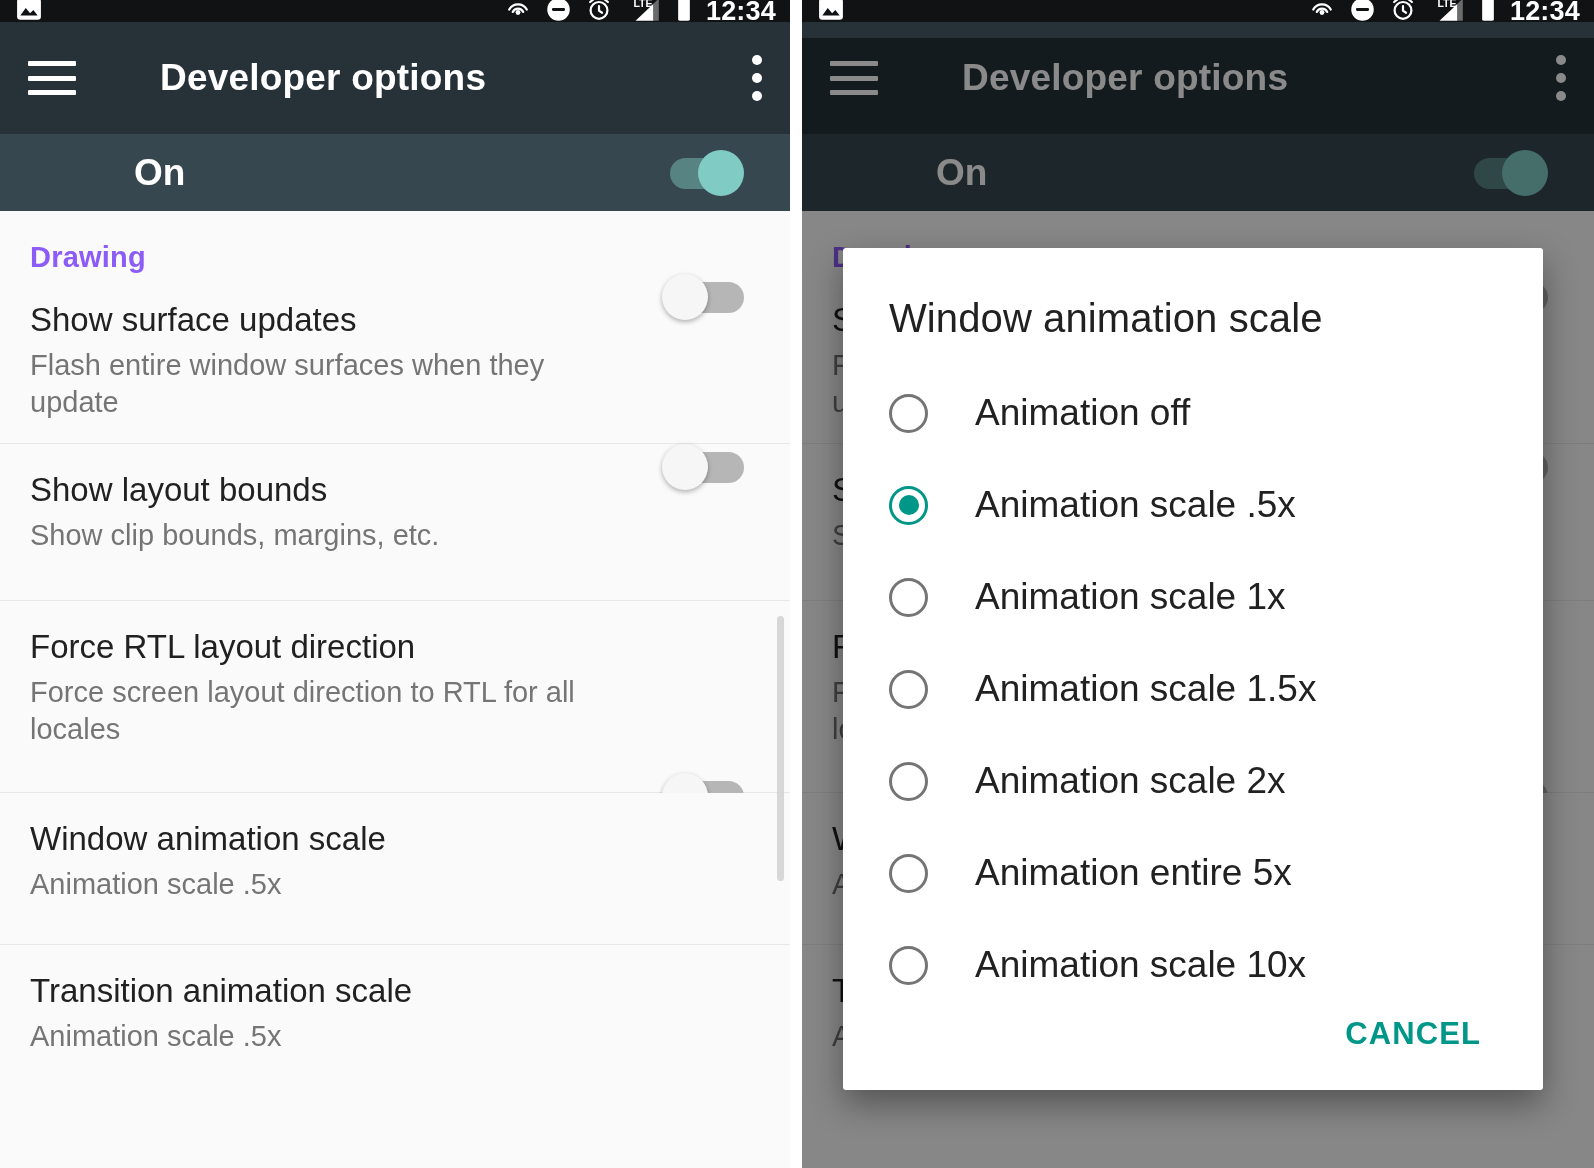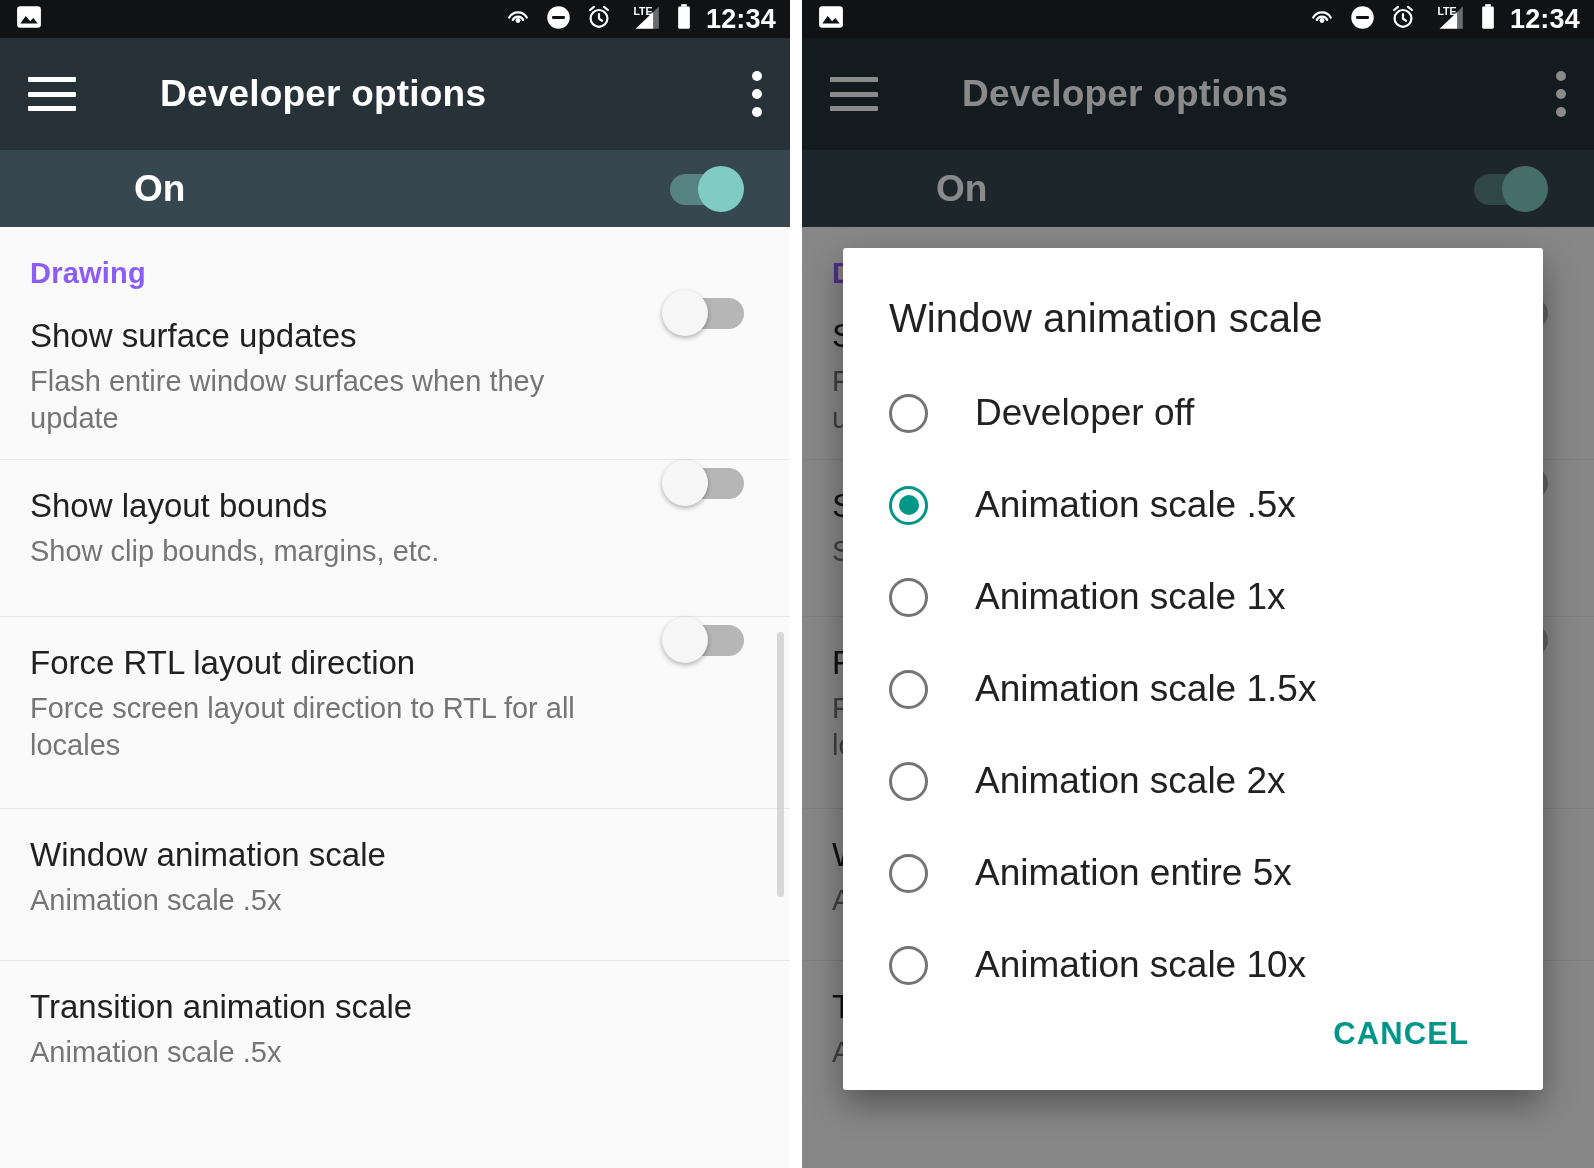--- a/index.html
+++ b/index.html
@@ -12,21 +12,21 @@
   .screens { position: relative; width: 1594px; height: 1168px; display: flex; }
 
   
   .panel { position: relative; height: 1168px; overflow: hidden; background: #fafafa; }
   .panel-left  { width: 790px; }
   .panel-gap   { width: 12px; height: 1168px; background: #ffffff; }
   .panel-right { width: 792px; }
 
   
   .statusbar {
-    height: 38px; background: #101214; position: relative;
+    height: 22px; background: #101214; position: relative;
     display: flex; align-items: center; justify-content: space-between;
     padding: 0 14px 0 16px;
   }
   .sb-left { display: flex; align-items: center; gap: 8px; }
   .sb-right { display: flex; align-items: center; gap: 13px; }
   .sb-time { color: #ffffff; font-size: 27px; font-weight: 600; letter-spacing: .2px; line-height: 1; }
   .sb-ico { display: block; }
 
   
   .toolbar {
@@ -68,21 +68,21 @@
   .list-item {
     position: relative; display: flex; align-items: flex-start;
     padding: 0 46px 0 30px; border-bottom: 1px solid #e8e8e8;
     background: #fafafa;
   }
   .li-texts { flex: 1 1 auto; padding: 26px 0 26px 0; max-width: 600px; }
   .li-title { font-size: 33px; color: #212121; line-height: 1.22; font-weight: 400; }
   .li-sub   { font-size: 29px; color: #757575; line-height: 1.25; margin-top: 7px; }
   .li-item-1 { height: 170px; }
   .li-item-2 { height: 157px; }
-  .li-item-3 { height: 192px; }
+  .li-item-3 { height: 192px; flex-direction: column; }
   .li-item-4 { height: 152px; }
   .li-item-5 { height: 152px; border-bottom: none; }
 
   
   .scrollbar { position: absolute; right: 6px; top: 405px; width: 7px; height: 265px;
                background: #d0d0d0; border-radius: 4px; opacity: .85; }
 
   
   .scrim { position: absolute; left: 0; top: 38px; right: 0; bottom: 0;
            background: rgba(0,0,0,.46); z-index: 5; }
@@ -102,21 +102,21 @@
     width: 39px; height: 39px; border-radius: 50%;
     border: 3px solid #757575; flex: 0 0 auto; position: relative; background: transparent;
   }
   .radio.sel { border-color: #009688; }
   .radio.sel::after {
     content: ""; position: absolute; left: 50%; top: 50%;
     width: 20px; height: 20px; border-radius: 50%; background: #009688;
     transform: translate(-50%, -50%);
   }
   .radio-label { font-size: 37px; color: #212121; margin-left: 47px; white-space: nowrap; }
-  .dialog-actions { position: absolute; right: 56px; bottom: 24px; }
+  .dialog-actions { position: absolute; right: 44px; bottom: 24px; }
   .cancel-btn {
     color: #009688; font-size: 31px; font-weight: 700; letter-spacing: 1.1px;
     background: none; border: none; padding: 14px 18px; cursor: pointer;
     font-family: "Liberation Sans", sans-serif;
   }
 </style>
 </head>
 <body>
 
 <div class="screens">
@@ -371,21 +371,21 @@
     </div>
 
     <div class="scrim"></div>
 
     <div class="dialog">
       <div class="dialog-title">Window animation scale</div>
       <div class="radio-list">
 
         <div class="radio-row">
           <span class="radio"></span>
-          <span class="radio-label">Developer off</span>
+          <span class="radio-label">Animation off</span>
         </div>
 
         <div class="radio-row">
           <span class="radio sel"></span>
           <span class="radio-label">Animation scale .5x</span>
         </div>
 
         <div class="radio-row">
           <span class="radio"></span>
           <span class="radio-label">Animation scale 1x</span>

